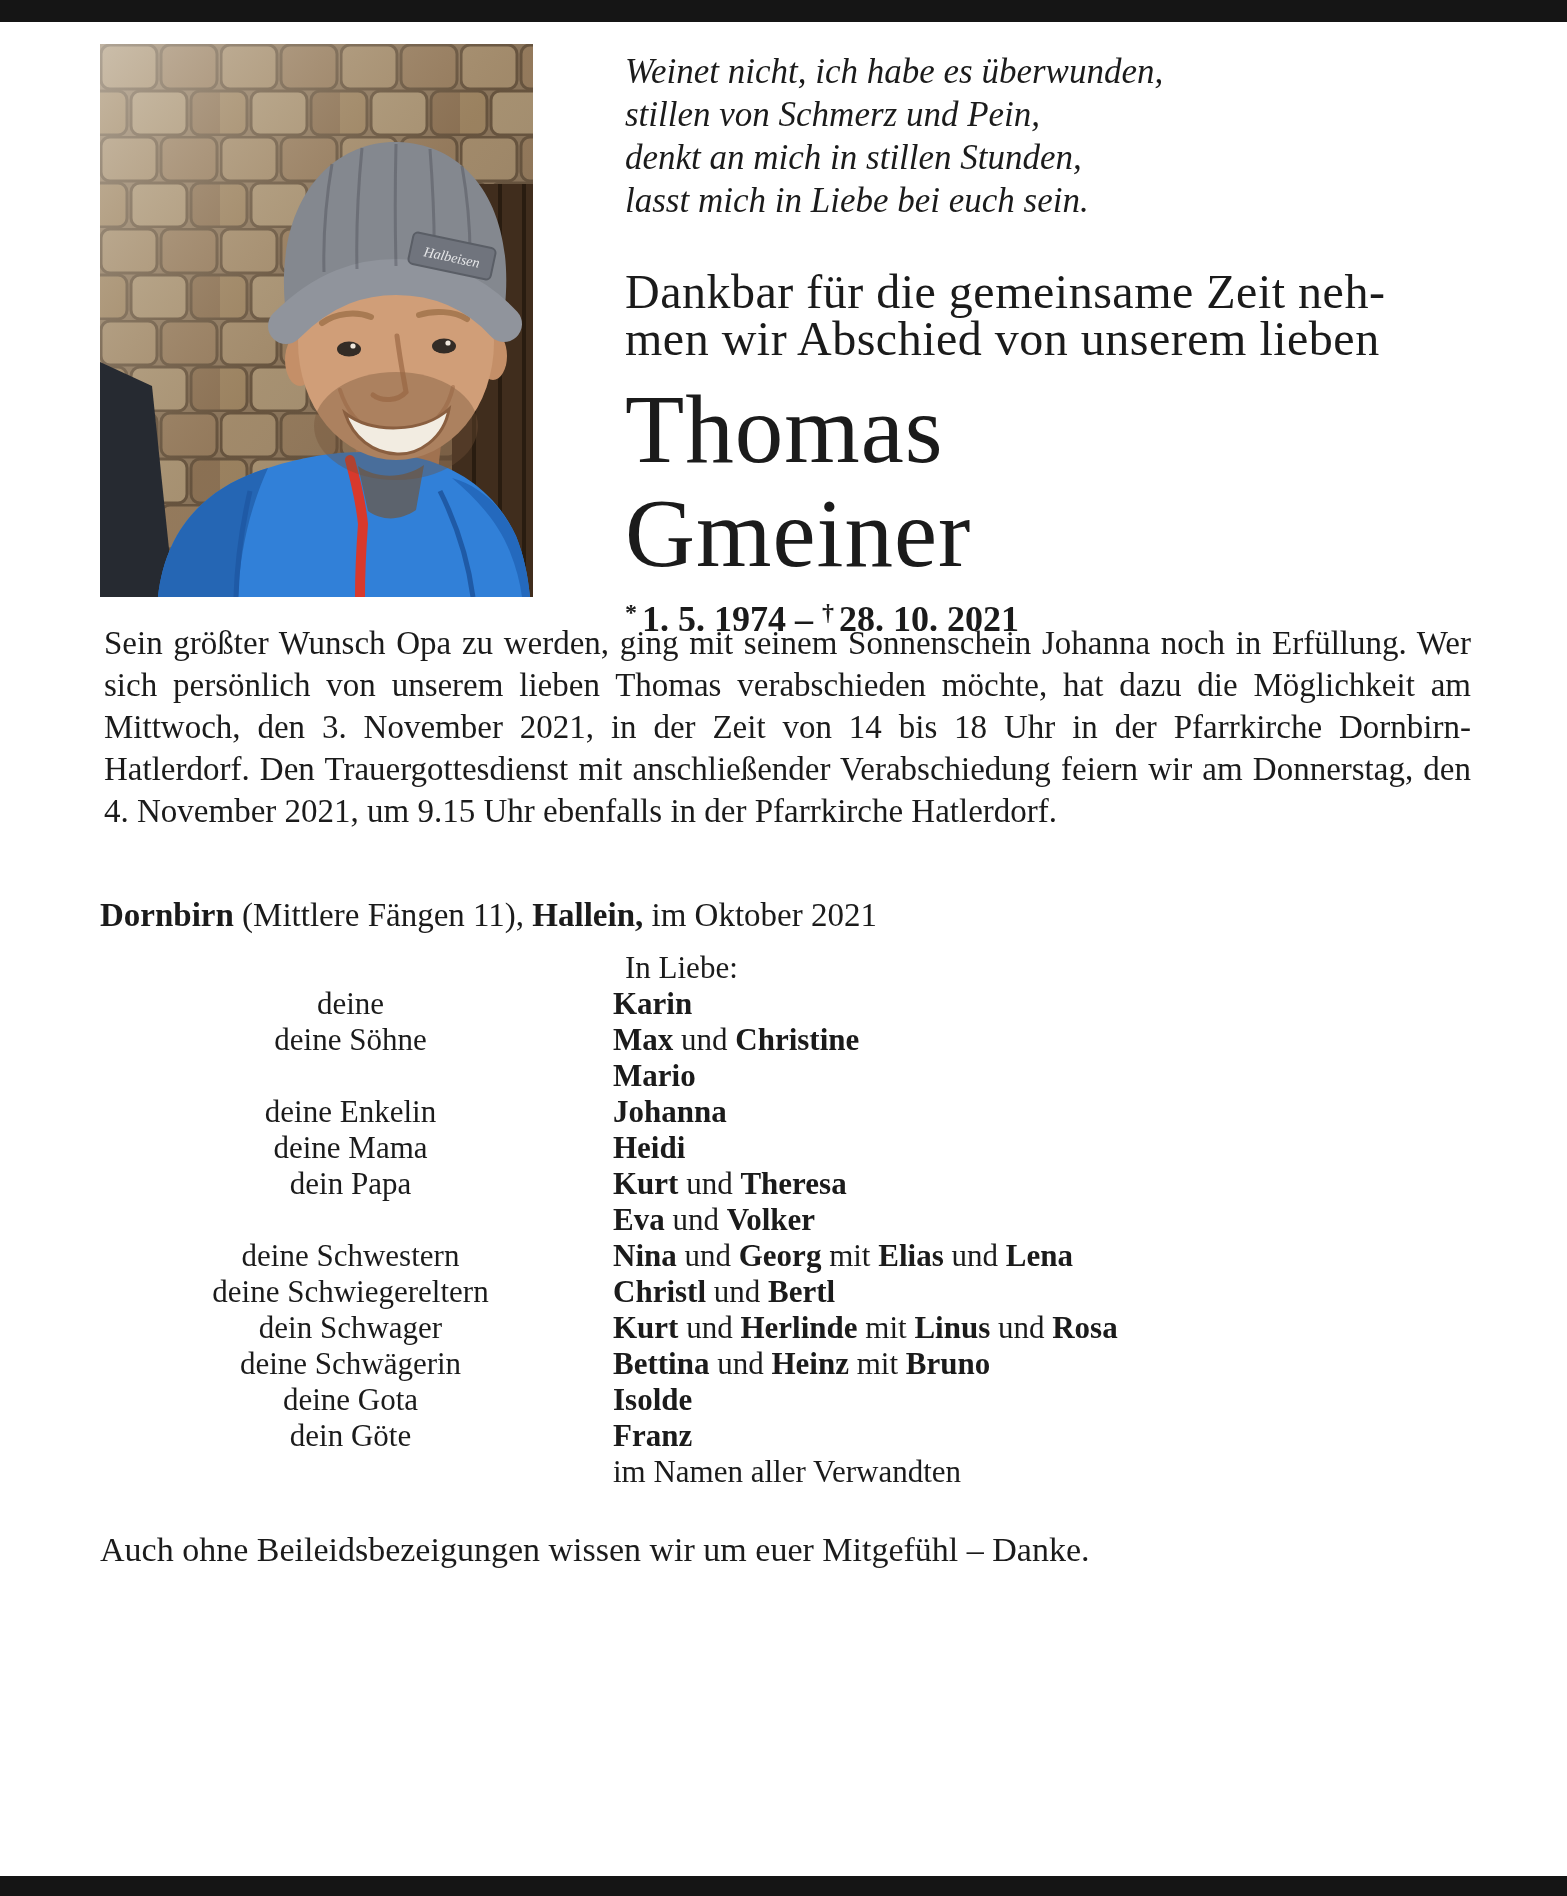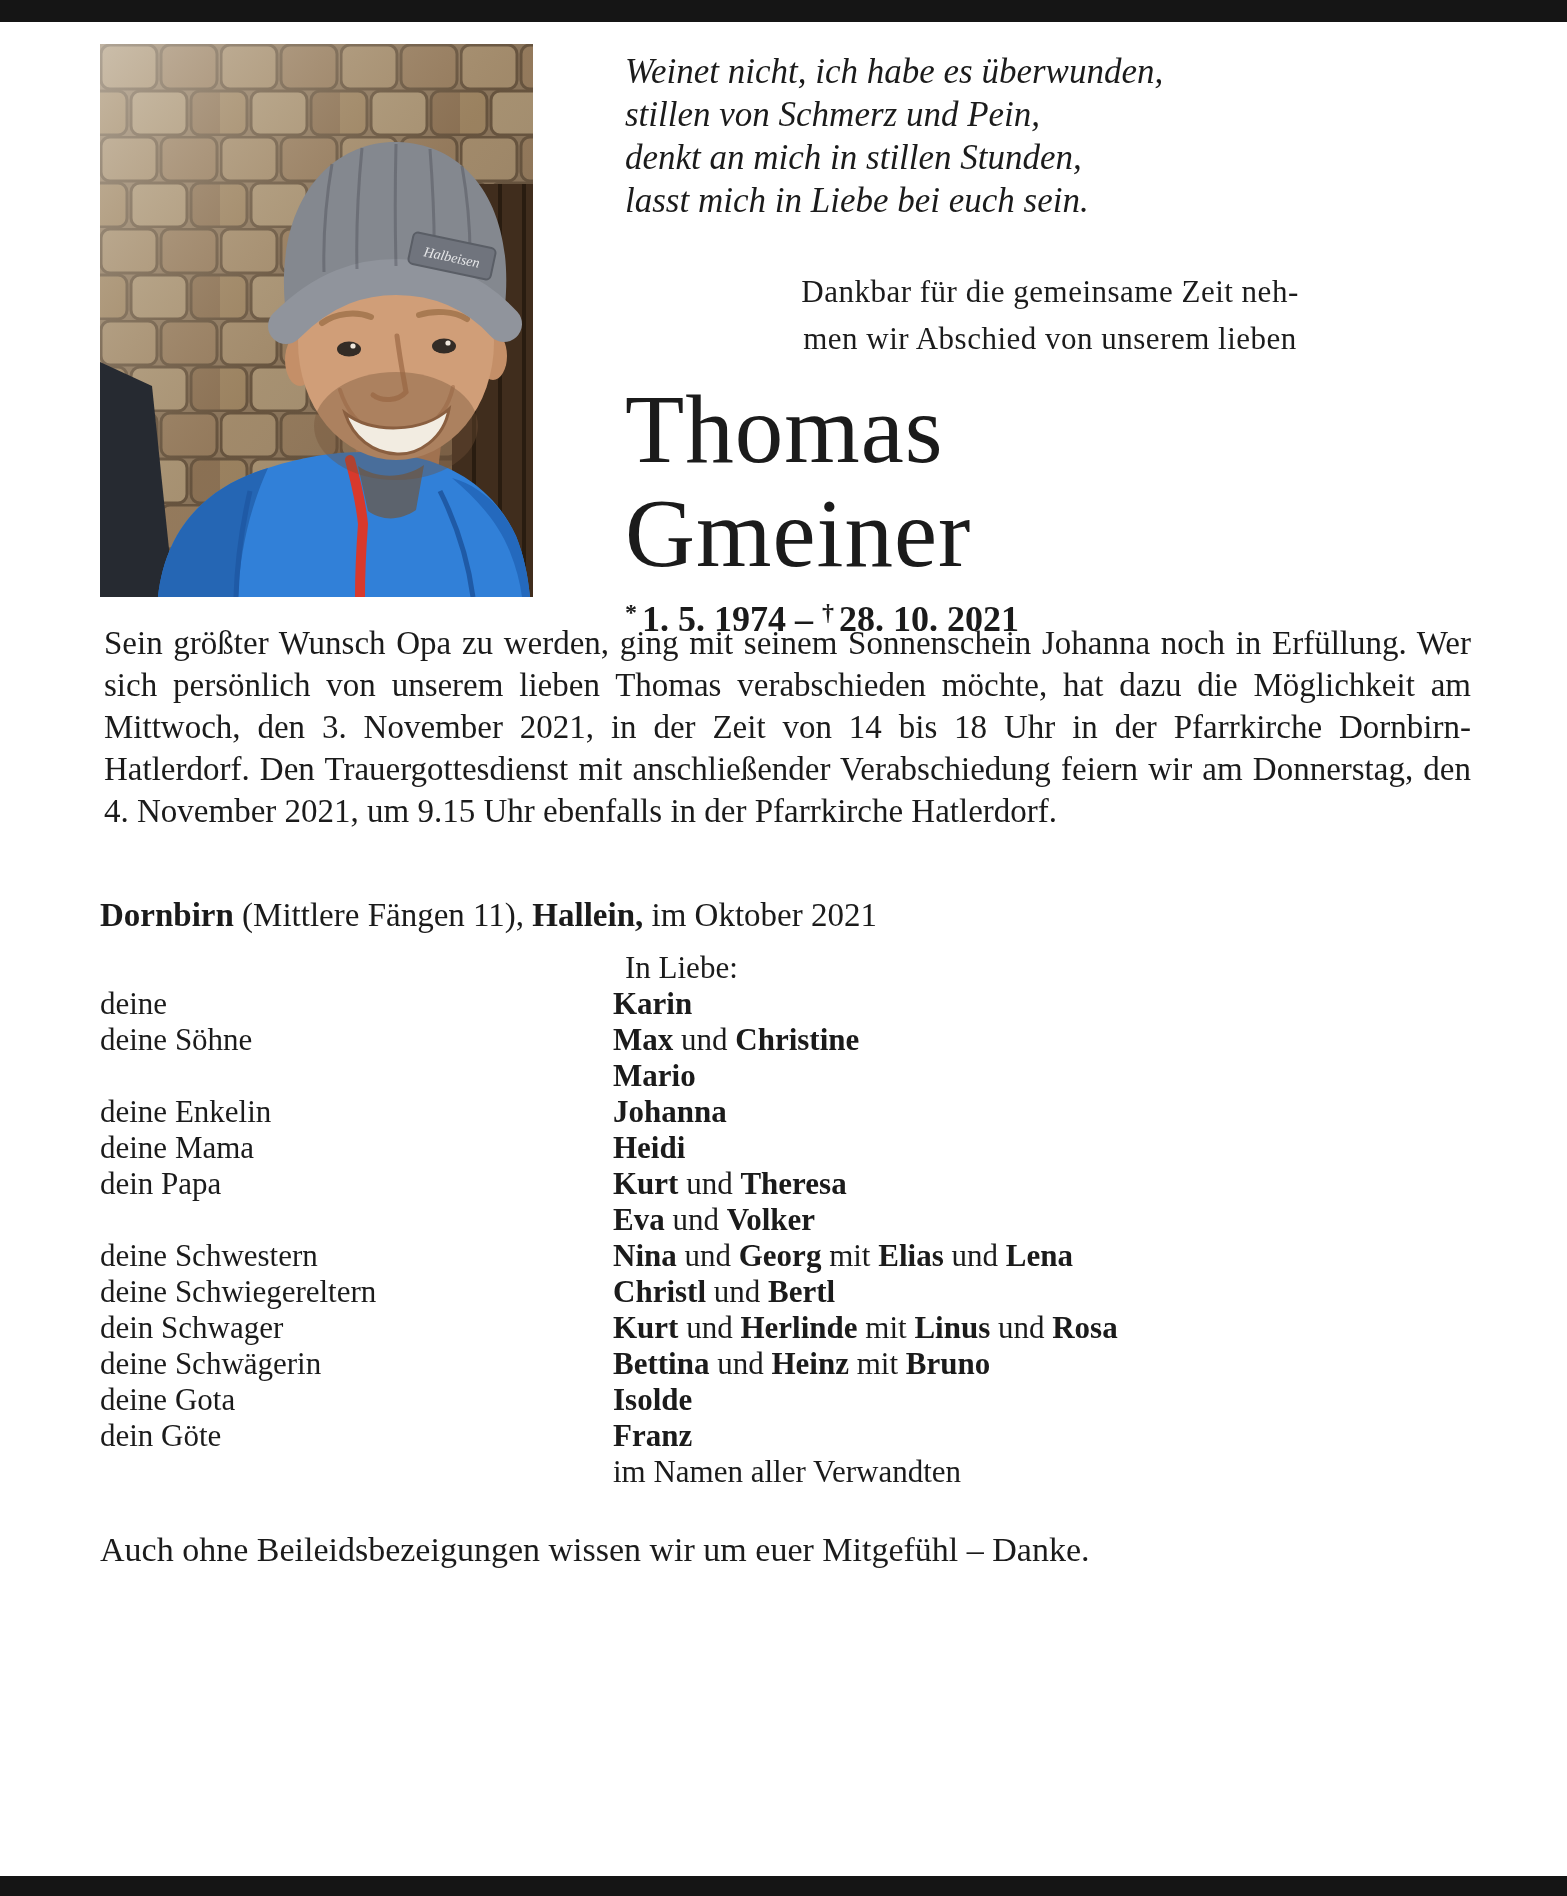--- a/index.html
+++ b/index.html
@@ -11,36 +11,36 @@
     color:#1b1b1b;
   }
   .bar { position:absolute; left:0; width:100%; background:#151515; }
   .bar-top { top:0; height:22px; }
   .bar-bottom { bottom:0; height:20px; }
 
   .photo { position:absolute; left:100px; top:44px; width:433px; height:553px; overflow:hidden; }
 
   .right-col { position:absolute; left:625px; top:50px; width:850px; }
   .poem { font-style:italic; font-size:35px; line-height:43px; }
-  .intro { margin-top:46px; font-size:31px; line-height:47px; letter-spacing:0.5px;text-align:center; }
+  .intro { margin-top:46px; font-size:48px; line-height:47px; letter-spacing:0.5px; }
   .name { margin-top:16px; font-size:97px; line-height:104px; letter-spacing:1px; }
   .dates { margin-top:12px; font-size:36px; font-weight:bold; white-space:pre-wrap; }
   .sup { font-size:24px; vertical-align:11px; margin-right:5px; }
 
   .body-text {
     position:absolute; left:104px; top:622px; width:1367px;
     font-size:33px; line-height:42px; text-align:justify;
   }
   .dateline { position:absolute; left:100px; top:897px; width:1367px; font-size:33px; white-space:pre-wrap; }
   .b { font-weight:bold; }
 
   .farewell { position:absolute; left:100px; top:950px; width:1367px; font-size:31px; }
   .f-heading { margin-left:525px; line-height:36px; }
   .f-row { display:flex; line-height:36px; }
-  .f-label { flex:0 0 513px; text-align:left; padding-right:12px; }
+  .f-label { flex:0 0 513px; text-align:center; padding-right:12px; }
   .f-names { flex:1; white-space:pre-wrap; }
 
   .closing { position:absolute; left:100px; top:1500px; width:1367px; font-size:34px;margin-top:31px; }
 </style>
 </head>
 <body>
 
 <div class="bar bar-top"></div>
 <div class="bar bar-bottom"></div>
 

